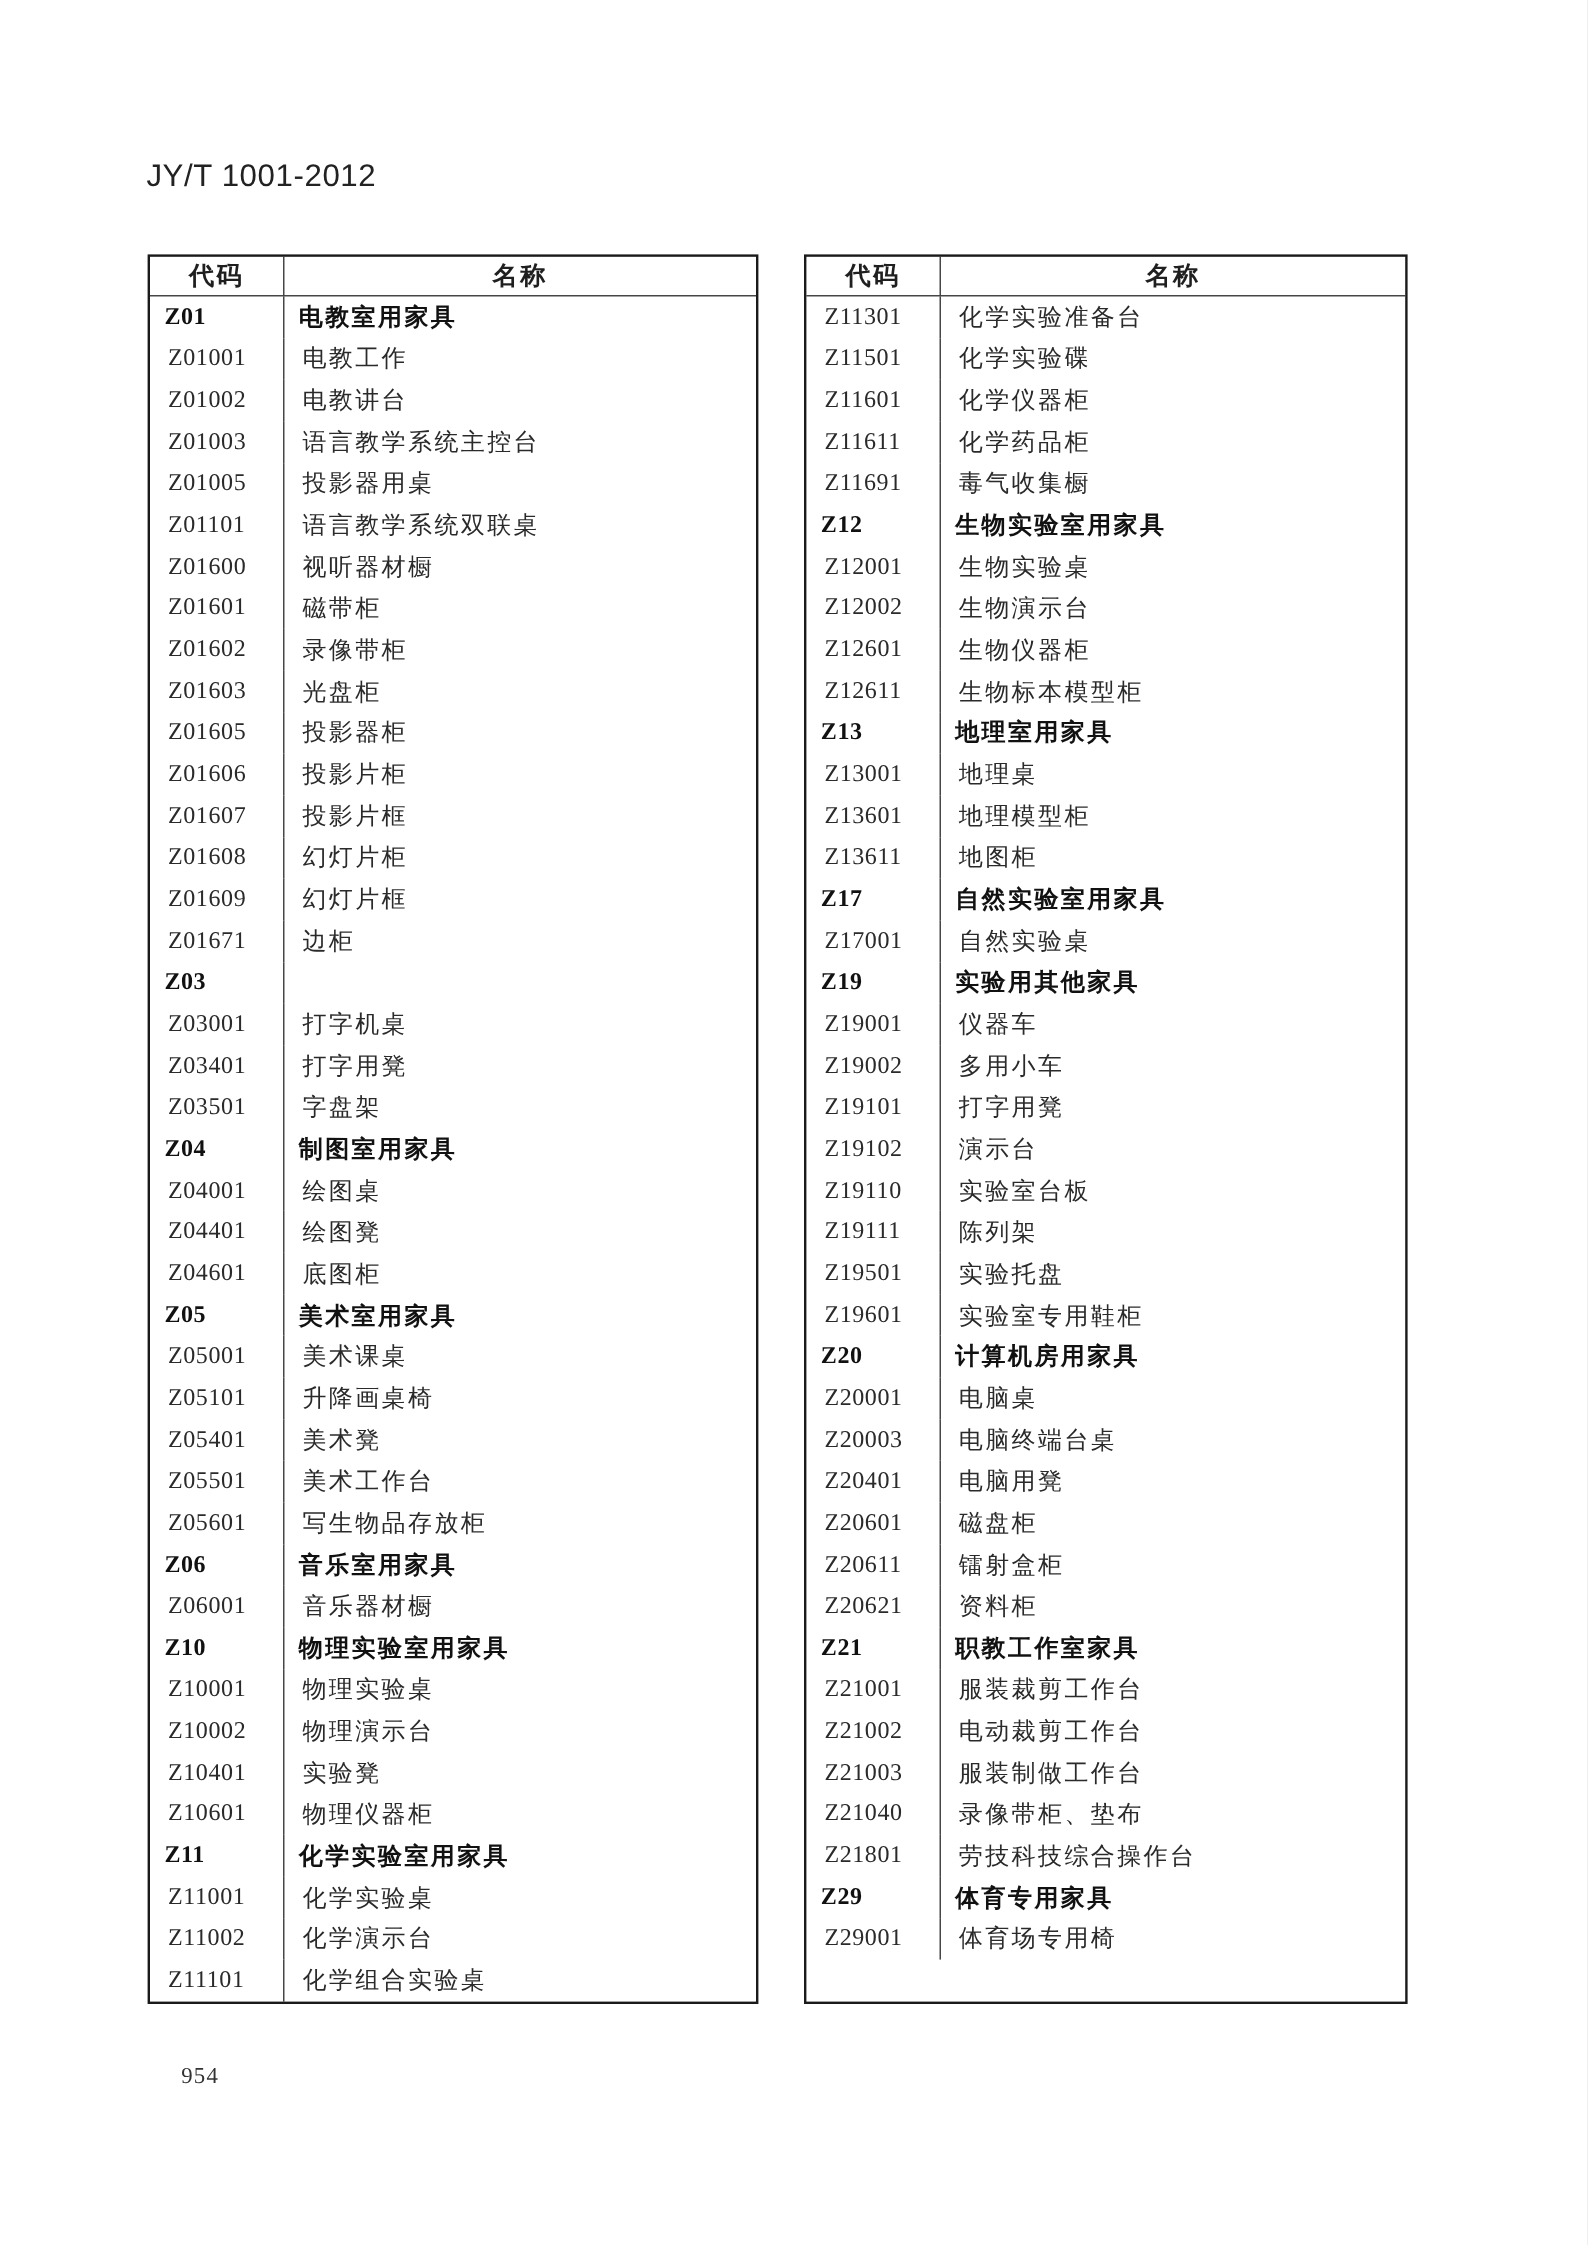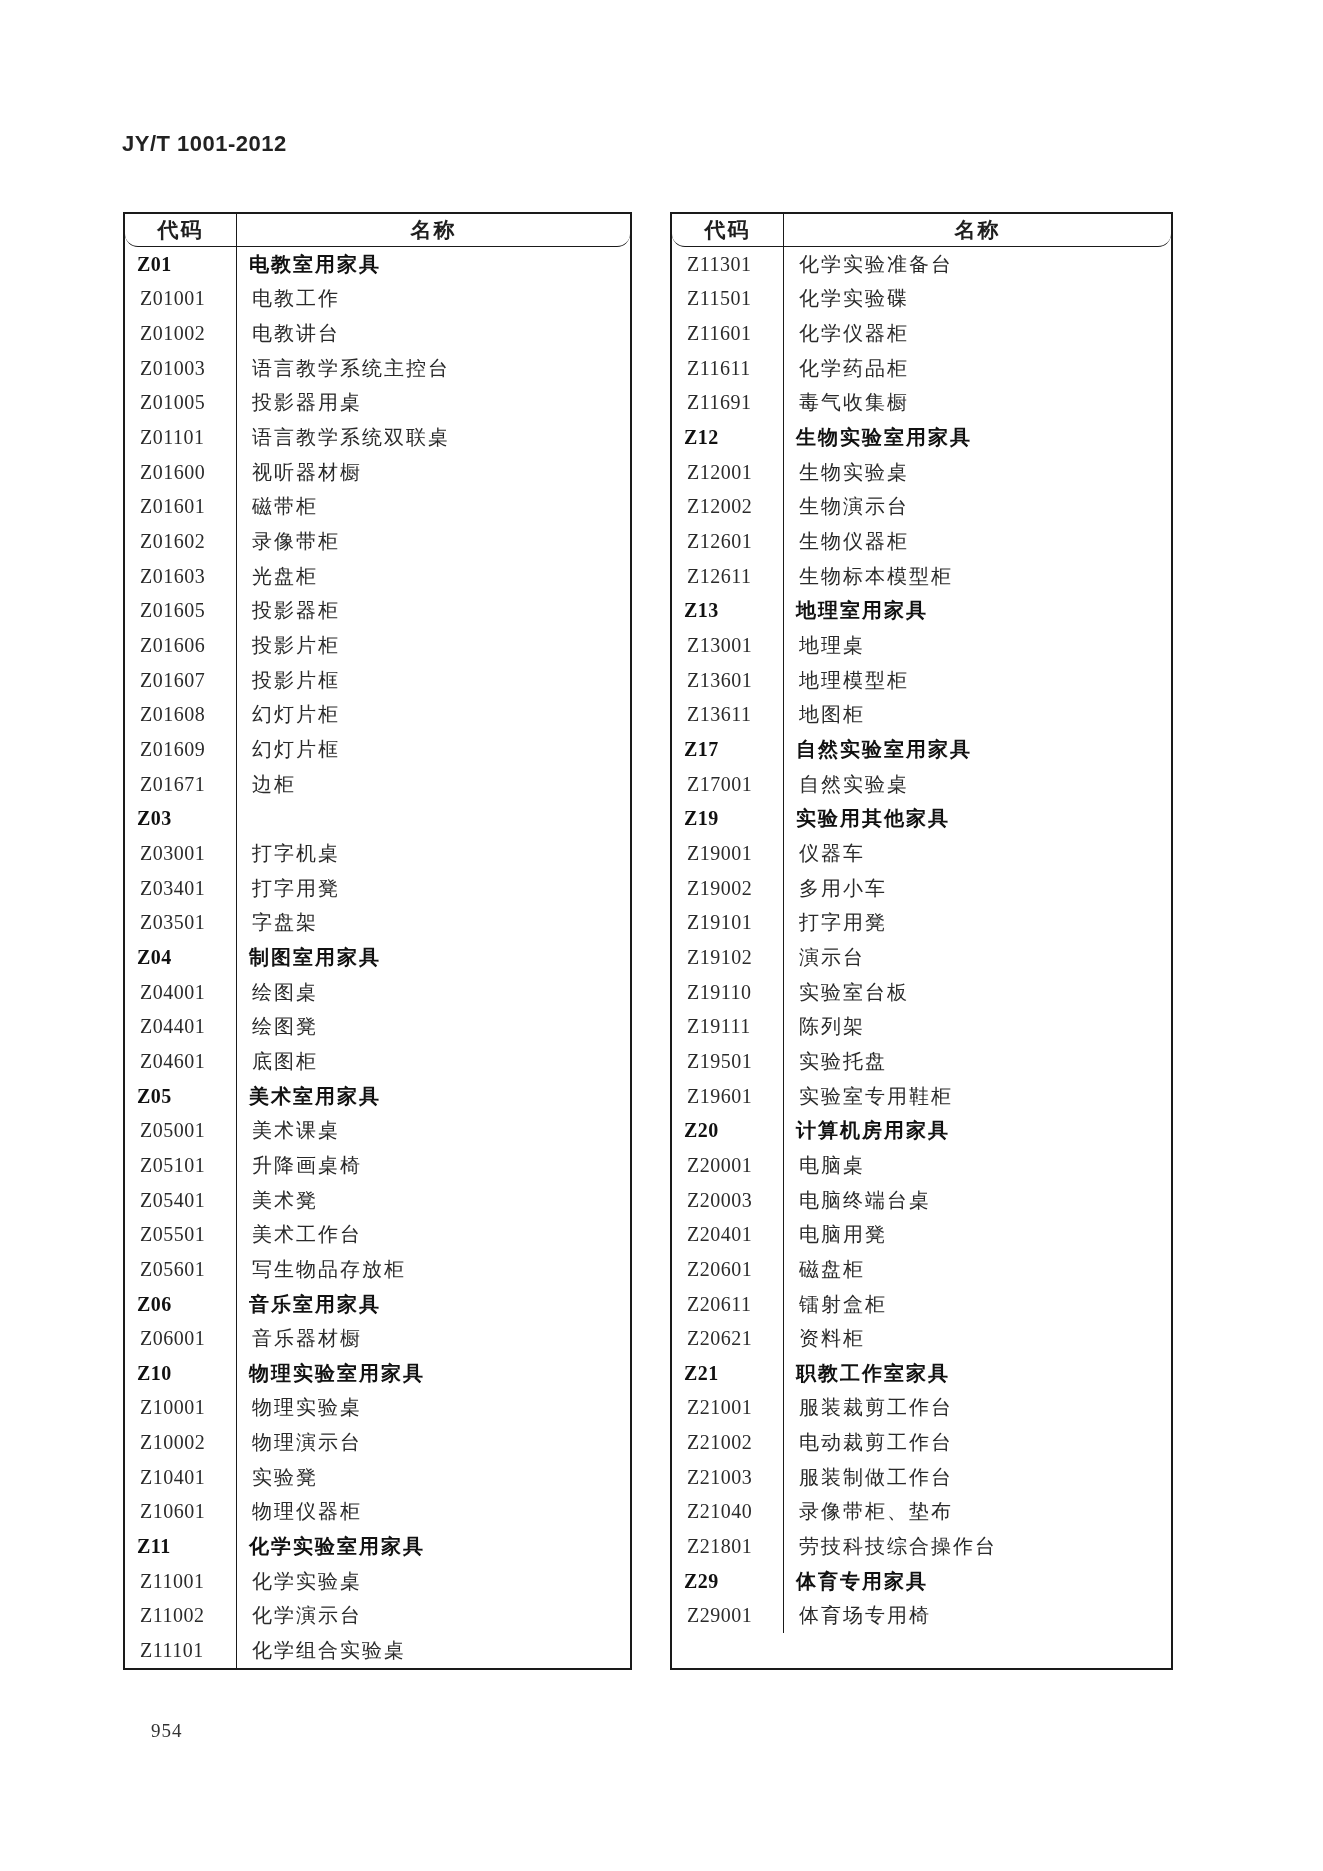--- a/index.html
+++ b/index.html
@@ -10,22 +10,22 @@
     background: #ffffff;
     outline: 1px solid #d8d8d8;
     font-family: "Liberation Serif", "DejaVu Serif", serif;
     color: #1f1f1f;
   }
   .doc-title {
     position: absolute;
     left: 122px;
     top: 131px;
     font-family: "Liberation Sans", "DejaVu Sans", sans-serif;
-    font-size: 22px;
-    font-weight: 700;
+    font-size: 26px;
+    font-weight: 400;
     letter-spacing: 0.5px;
     color: #222;
   }
   .code-table {
     position: absolute;
     top: 212px;
     height: 1458px;
     box-sizing: border-box;
     border: 2.5px solid #1a1a1a;
     display: flex;
@@ -33,21 +33,20 @@
     background: #fff;
   }
   .code-table.left  { left: 123px;  width: 509px; }
   .code-table.right { left: 670px;  width: 503px; }
   .thead {
     display: flex;
     height: 33px;
     box-sizing: border-box;
     border-bottom: 1.5px solid #1a1a1a;
     flex: 0 0 auto;
-    border-radius: 13px;
   }
   .thead .hcell {
     display: flex;
     align-items: center;
     justify-content: center;
     font-weight: bold;
     font-size: 21px;
     letter-spacing: 2px;
     box-sizing: border-box;
   }

